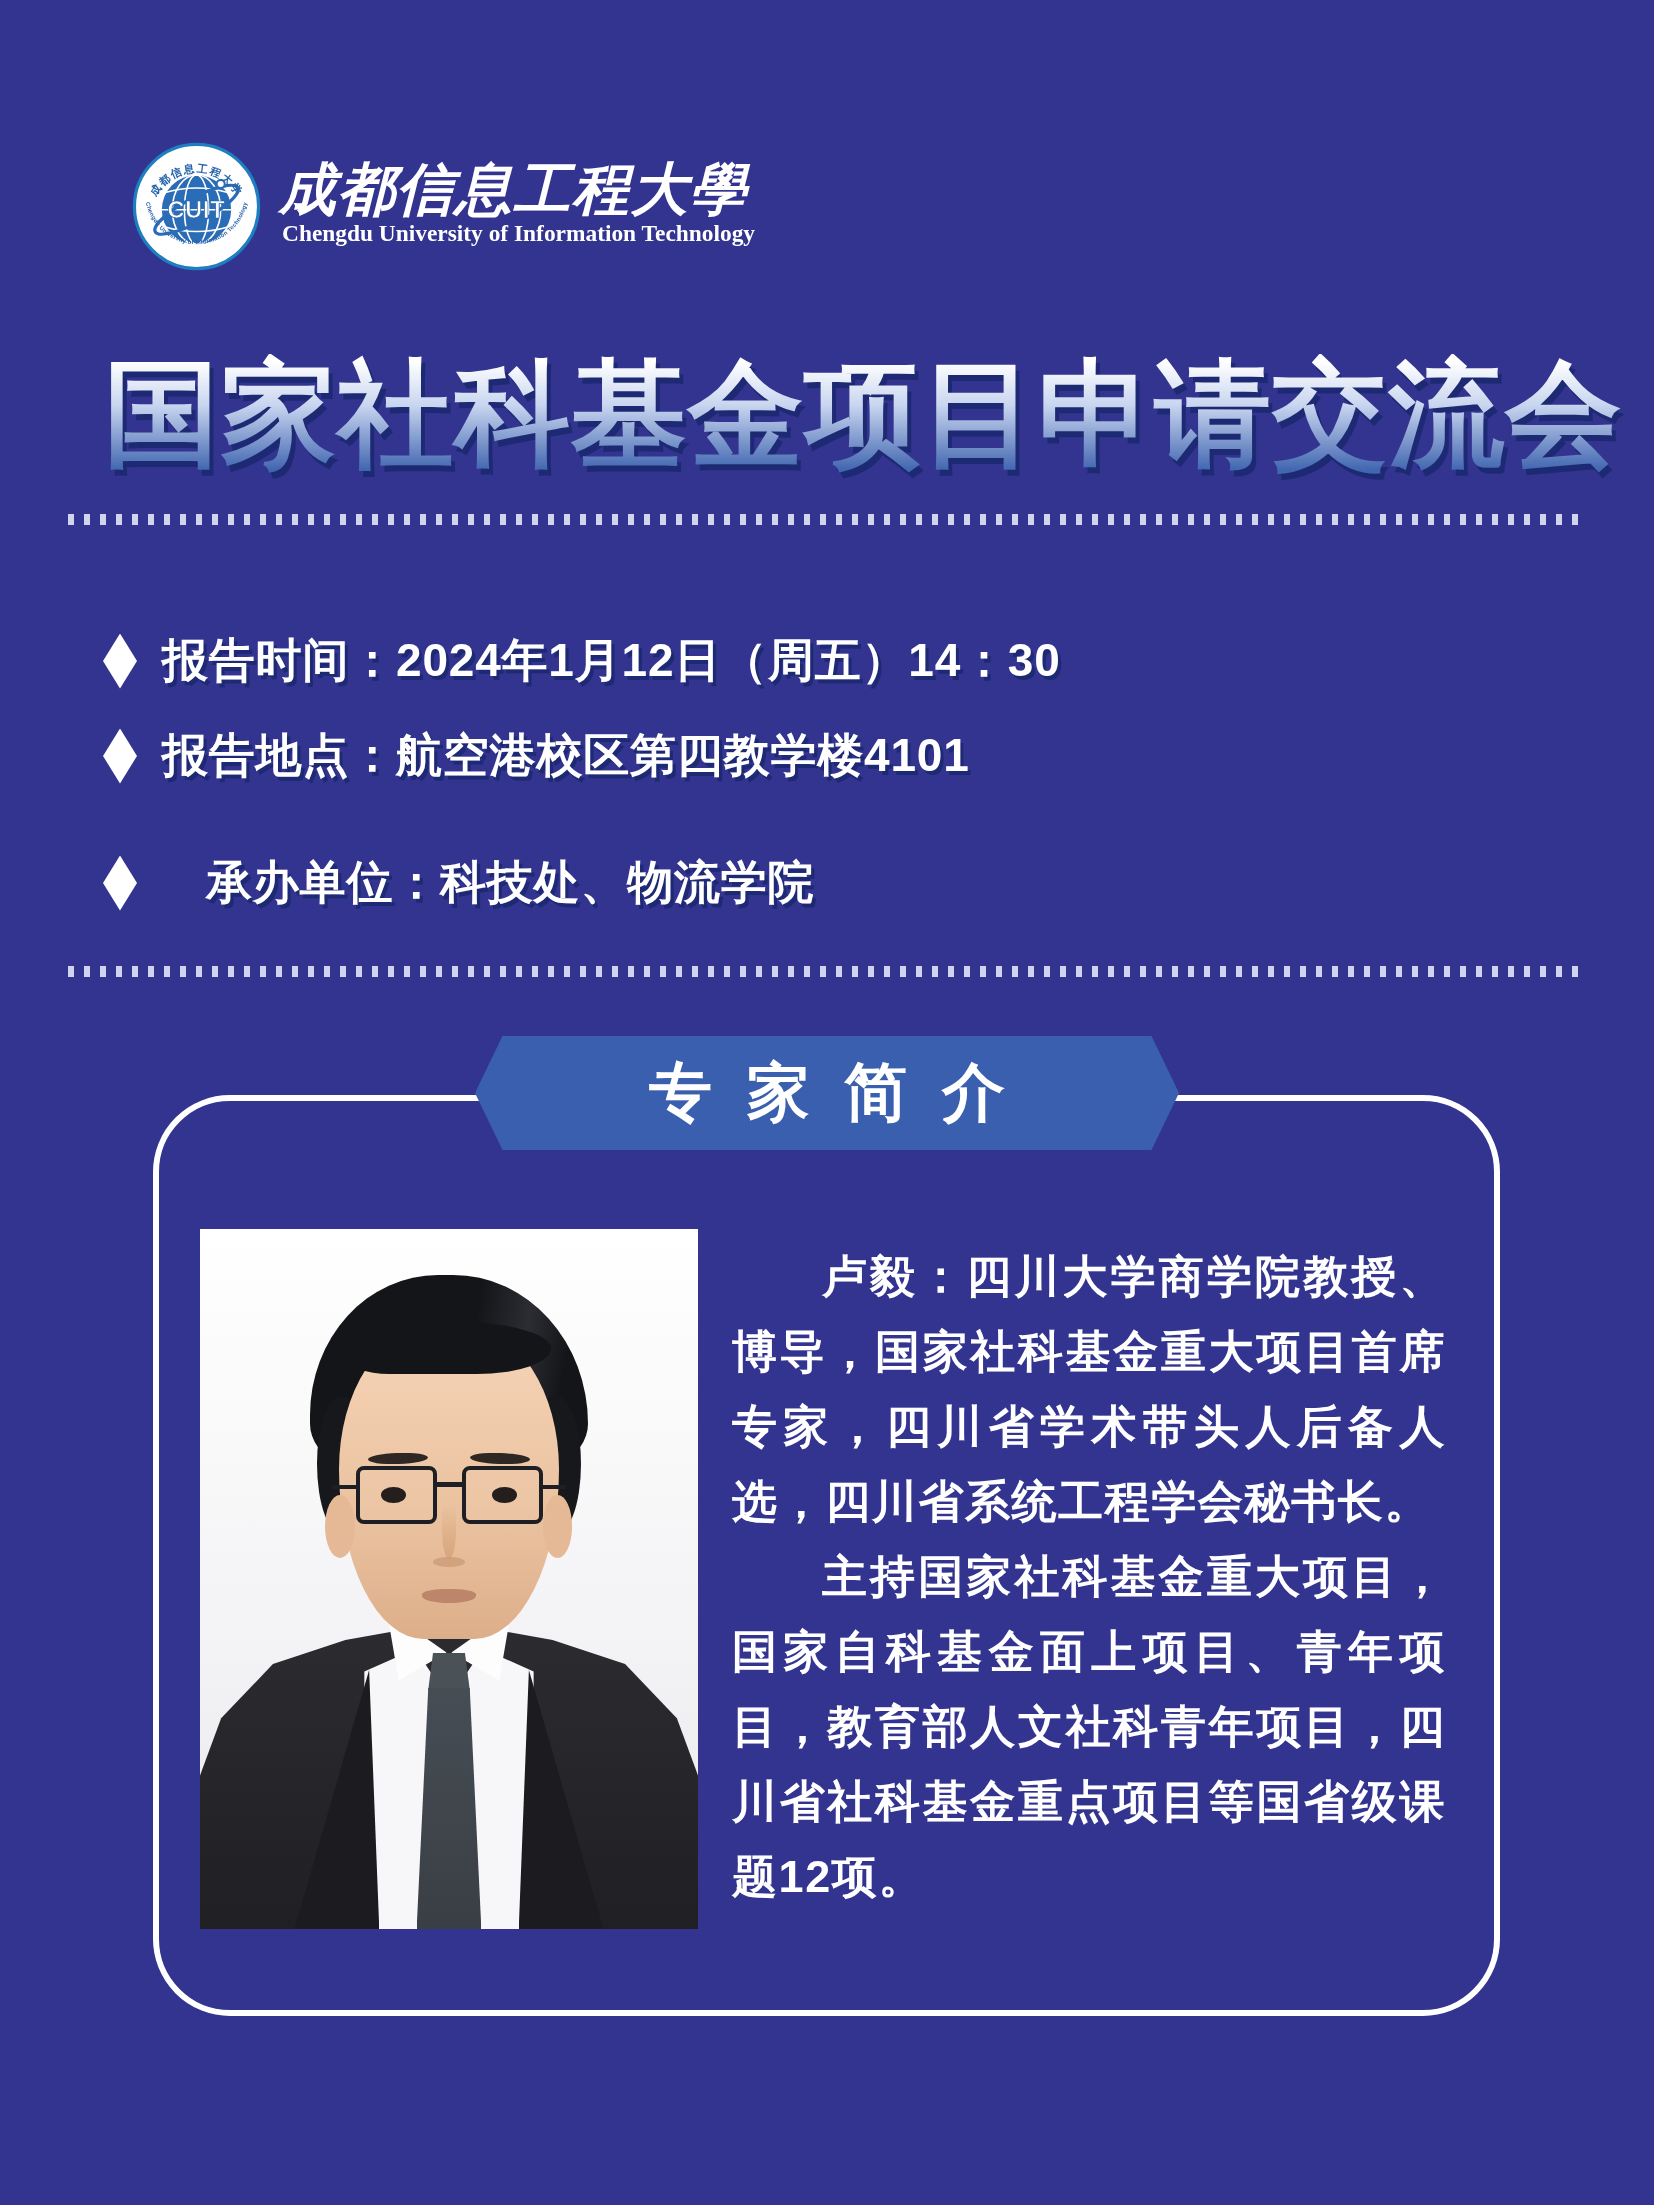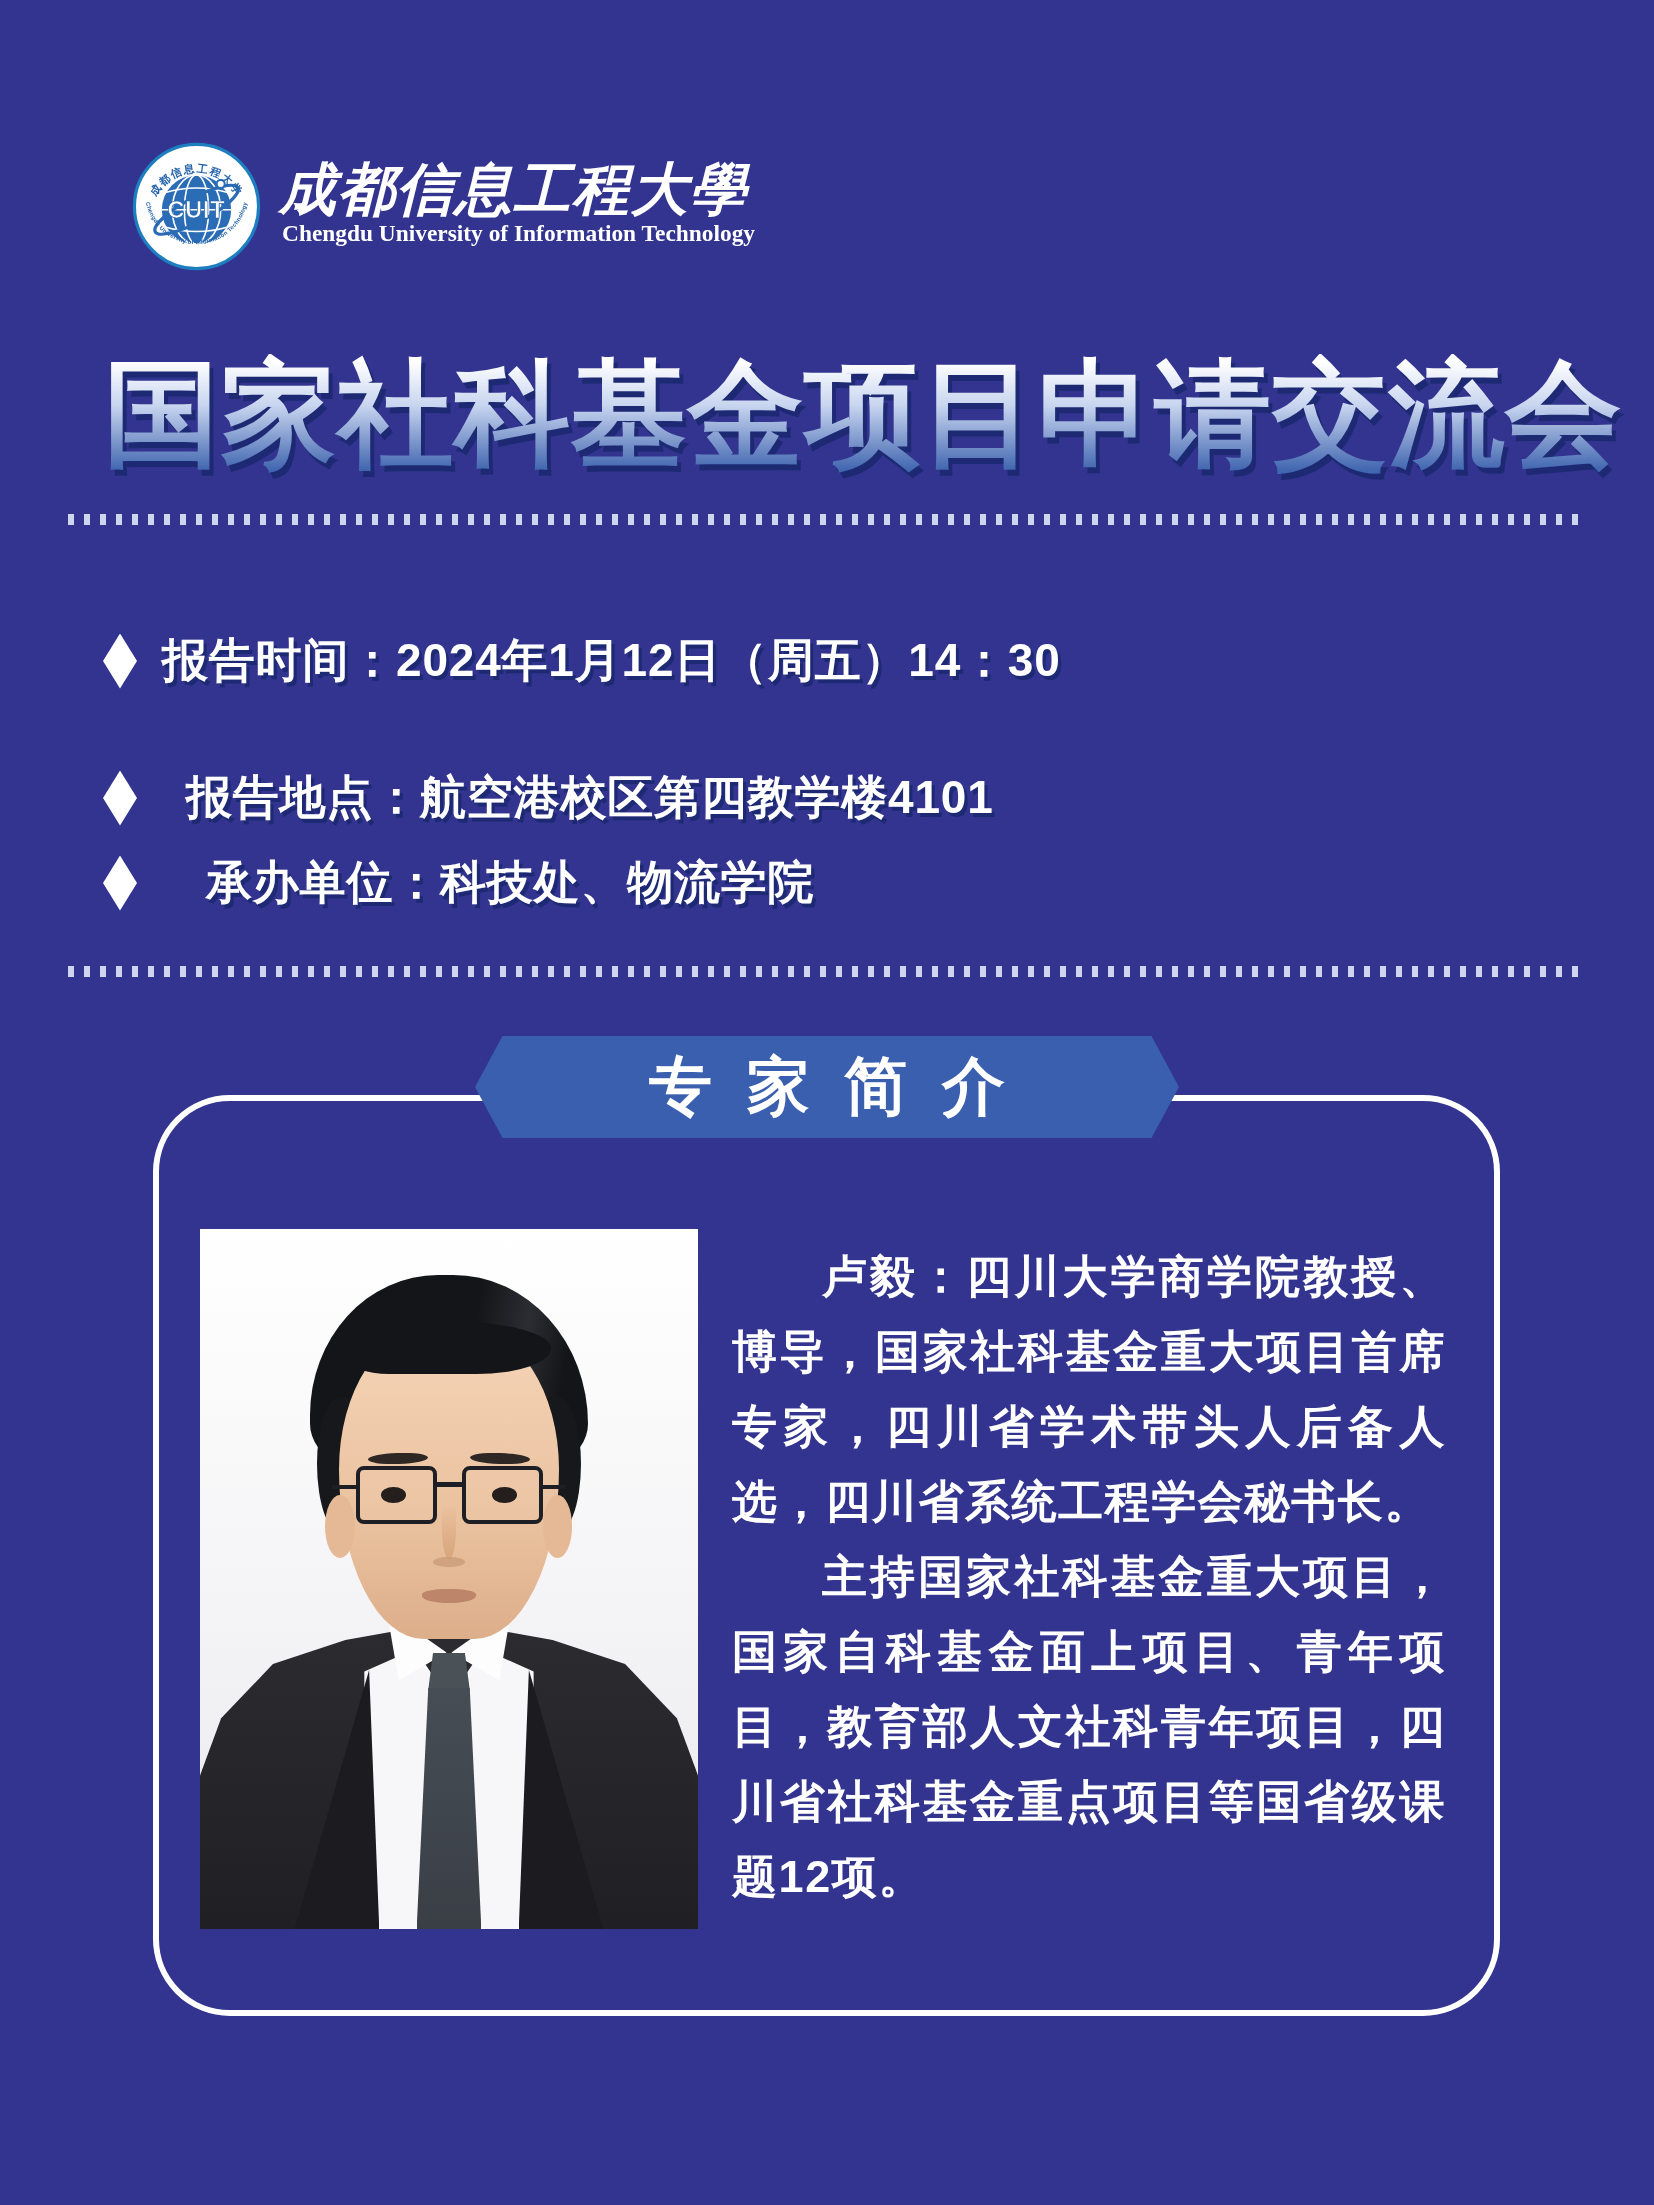--- a/index.html
+++ b/index.html
@@ -27,31 +27,31 @@
     -webkit-background-clip:text;background-clip:text;color:transparent;
     filter:drop-shadow(4.8px 6.5px 0 var(--shadow));}
 
   
   .dotted{position:absolute;left:68px;width:1519px;height:11.3px;
     background:repeating-linear-gradient(90deg,var(--dot) 0 5.7px,transparent 5.7px 16px);}
   .sep1{top:514px;} .sep2{top:966px;}
 
   
   .info-row{position:absolute;left:103px;height:60px;display:flex;align-items:center;margin-top:27px;}
-  .row1{top:604px;} .row2{top:741px;gap:24px;} .row3{top:826px;gap:44px;}
+  .row1{top:604px;} .row2{top:699px;} .row3{top:826px;gap:44px;}
   .diamond{width:34px;height:55px;background:var(--white);flex:0 0 34px;
     clip-path:polygon(50% 0,100% 50%,50% 100%,0 50%);
     filter:drop-shadow(3.2px 4px 0 var(--shadow));}
   .info-text{margin-left:25px;color:var(--white);font-size:46px;font-weight:700;
     letter-spacing:0.8px;white-space:nowrap;text-shadow:3.2px 4px 0 var(--shadow);}
 
   
   .intro-box{position:absolute;left:153px;top:1095px;width:1347px;height:921px;
     border:6.5px solid var(--white);border-radius:77px;z-index:1;}
-  .badge{position:absolute;left:475px;top:1036px;width:704px;height:102px;z-index:3;
+  .badge{position:absolute;left:475px;top:1036px;width:704px;height:114px;z-index:3;
     background:var(--badge);display:flex;align-items:center;justify-content:center;
     clip-path:polygon(27.5px 0,calc(100% - 27.5px) 0,100% 50%,calc(100% - 27.5px) 100%,27.5px 100%,0 50%);}
   .badge-text{color:var(--white);font-size:63px;font-weight:800;
     letter-spacing:0.55em;padding-left:0.55em;white-space:nowrap;}
 
   .bio{position:absolute;left:732px;top:1239px;width:714px;z-index:2;color:var(--white);
     font-size:45px;line-height:75px;font-weight:700;text-align:justify;letter-spacing:1.6px;}
   .bio p{text-indent:2em;}
 
   

